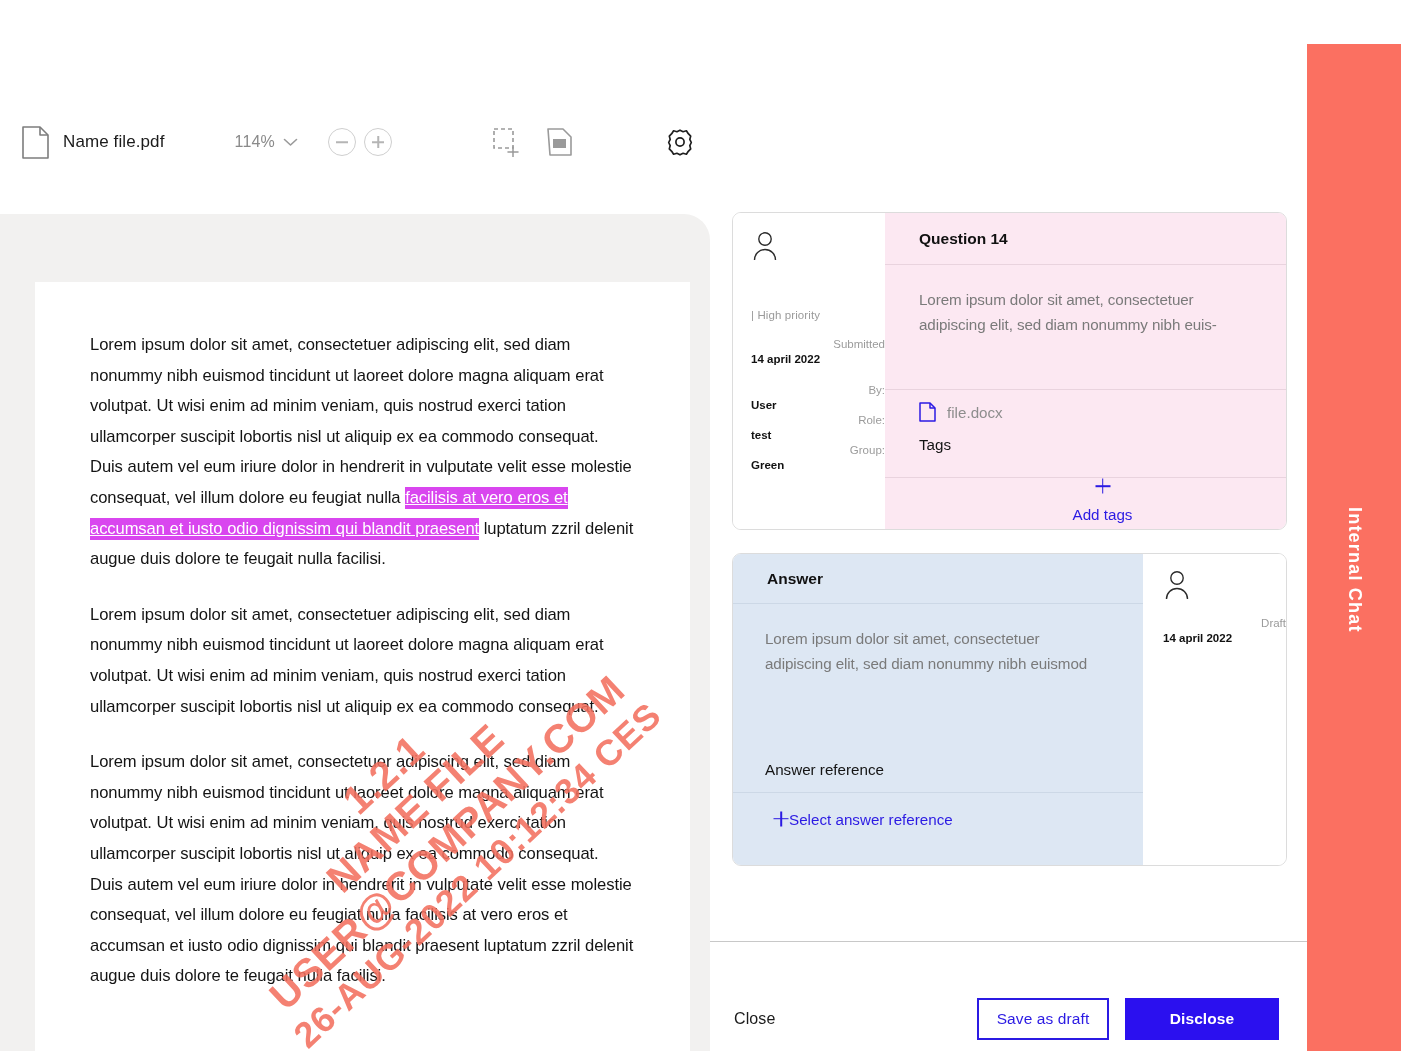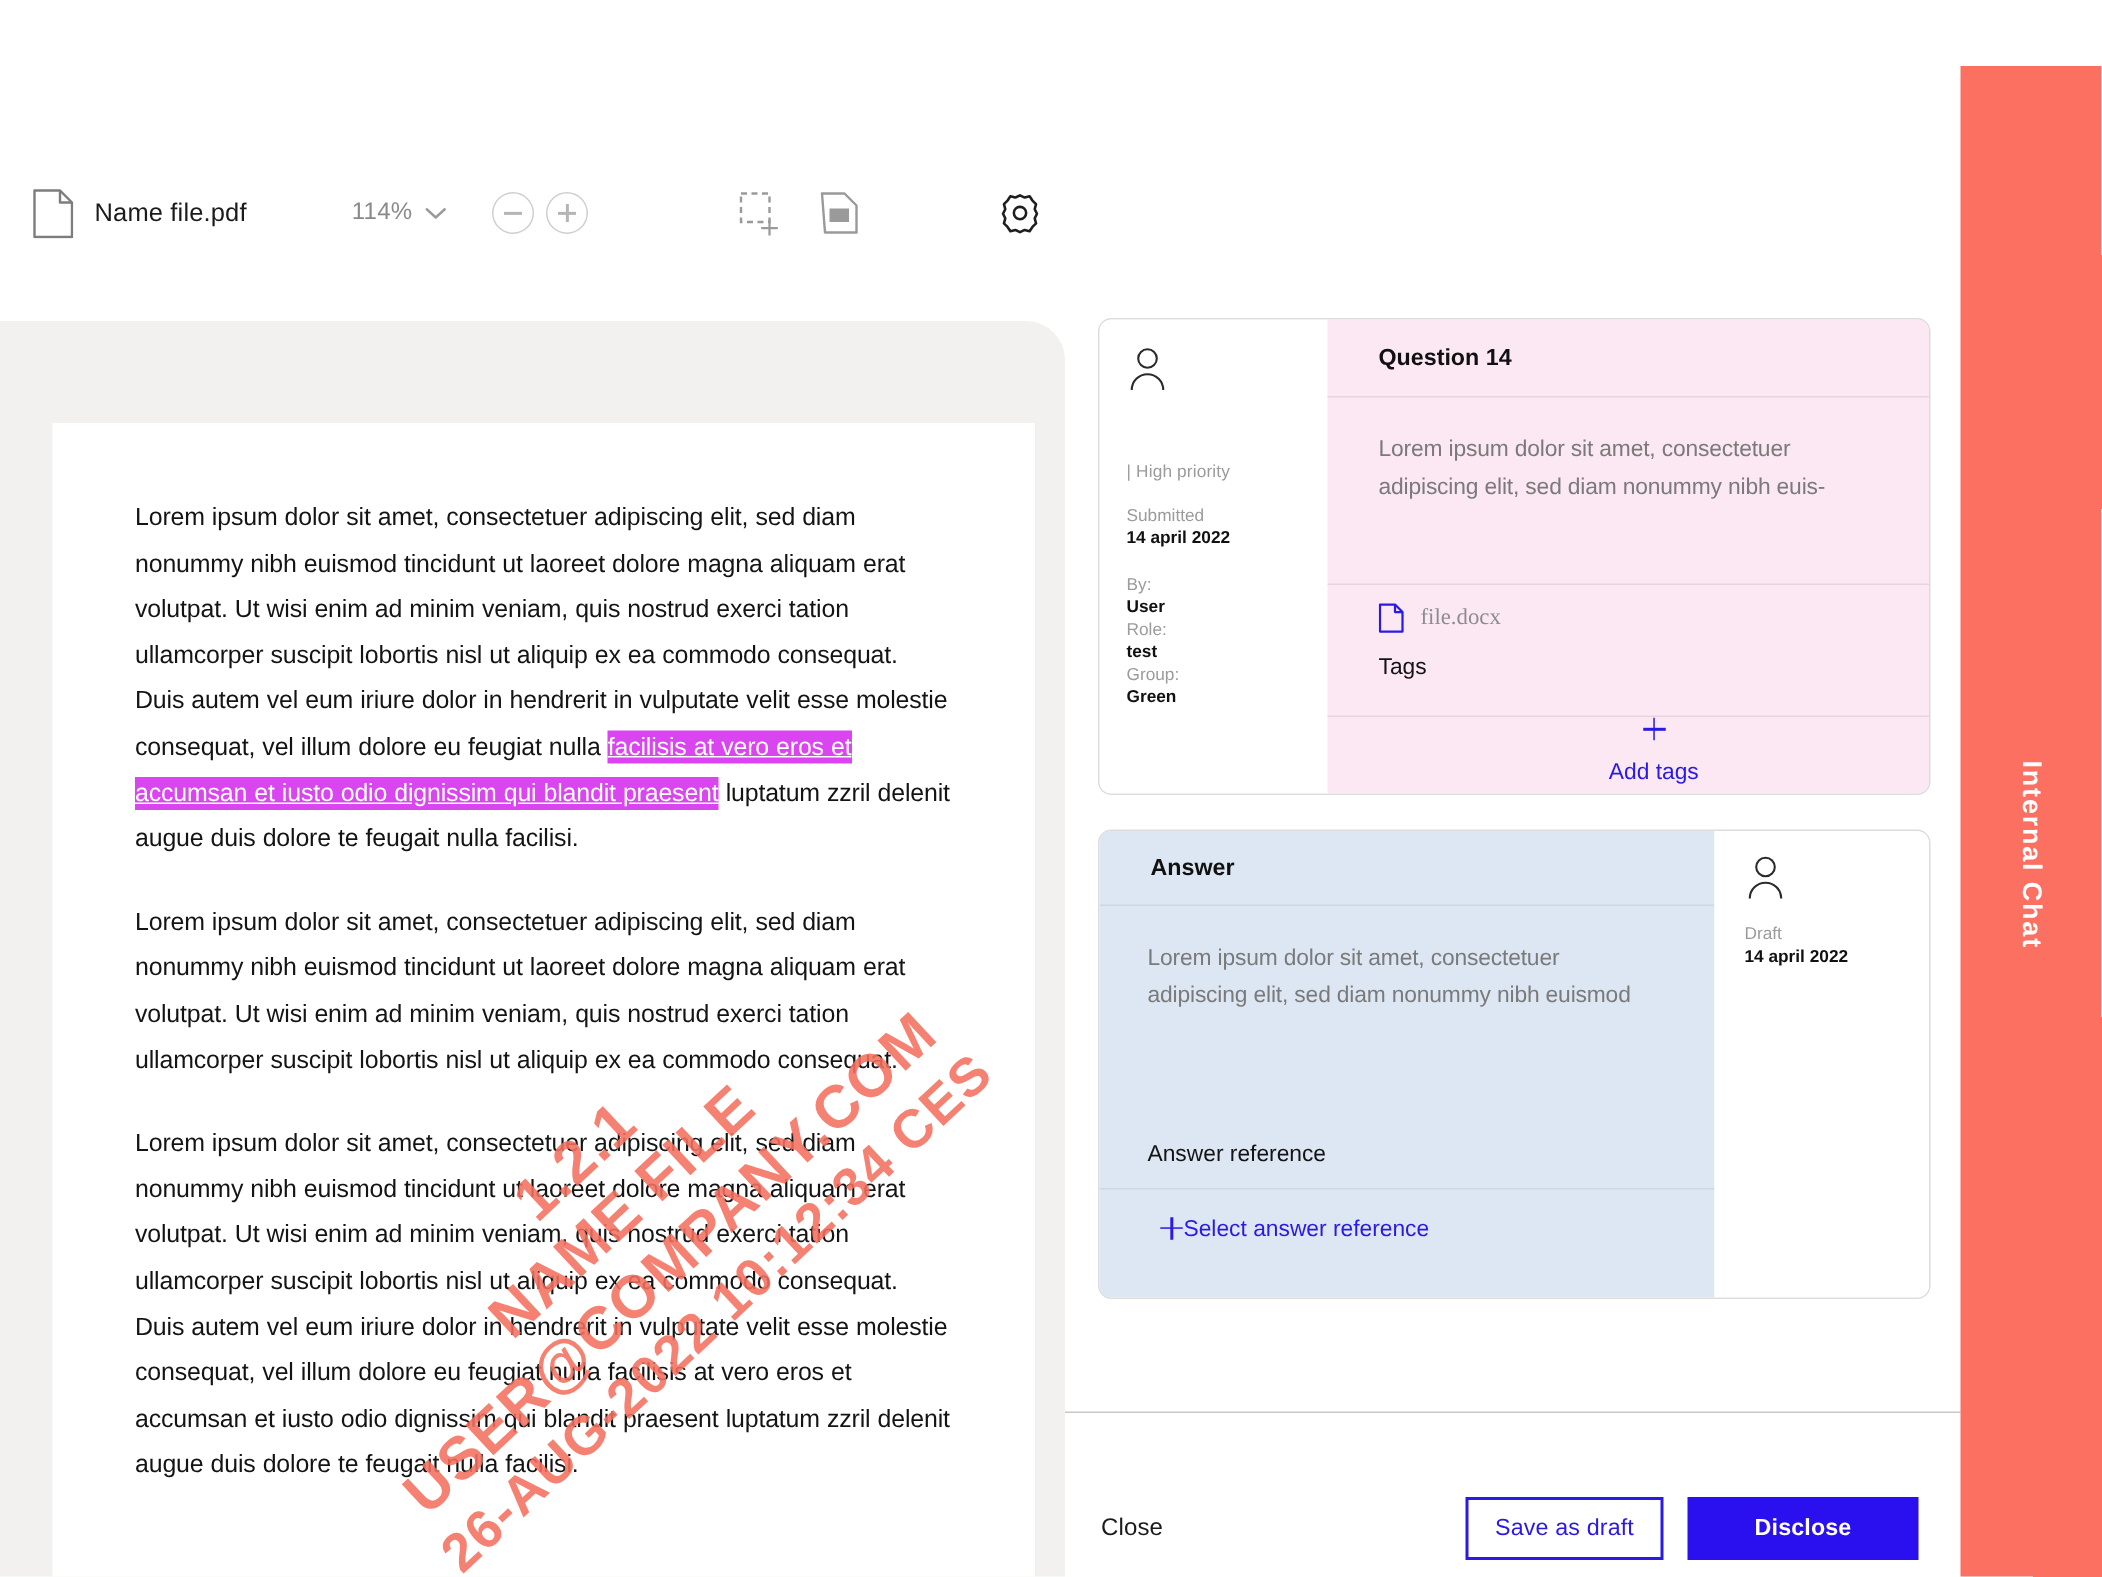--- a/index.html
+++ b/index.html
@@ -204,20 +204,21 @@
     margin-top: 46px;
     font-size: 11.5px;
     color: #9b9b9b;
     letter-spacing: .1px;
   }
   .meta-block { margin-top: 16px; }
   .meta-k {
     font-size: 11.5px;
     color: #9b9b9b;
     line-height: 15px;
+    text-align: right;
   }
   .meta-v {
     font-size: 11.5px;
     color: #111111;
     font-weight: 700;
     line-height: 15px;
   }
 
   .q-body {
     flex: 1 1 auto;
@@ -264,21 +265,20 @@
   .q-file {
     display: flex;
     align-items: center;
     gap: 11px;
     cursor: pointer;
   }
   .docx-ico { width: 17px; height: 20px; display: block; flex: 0 0 17px; }
   .q-file-name {
     font-size: 15.2px;
     color: #8d8d8d;
-    font-family: Liberation Serif, serif;
   }
   .q-tags-label {
     margin-top: 14px;
     font-size: 15.2px;
     color: #141414;
   }
 
   .q-addtags {
     border-top: 1px solid #e9d3de;
     height: 52px;

